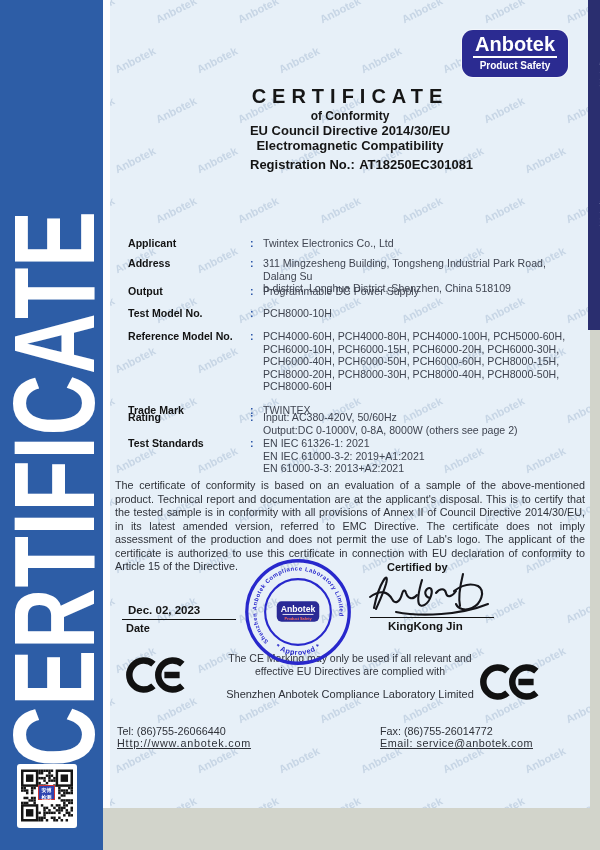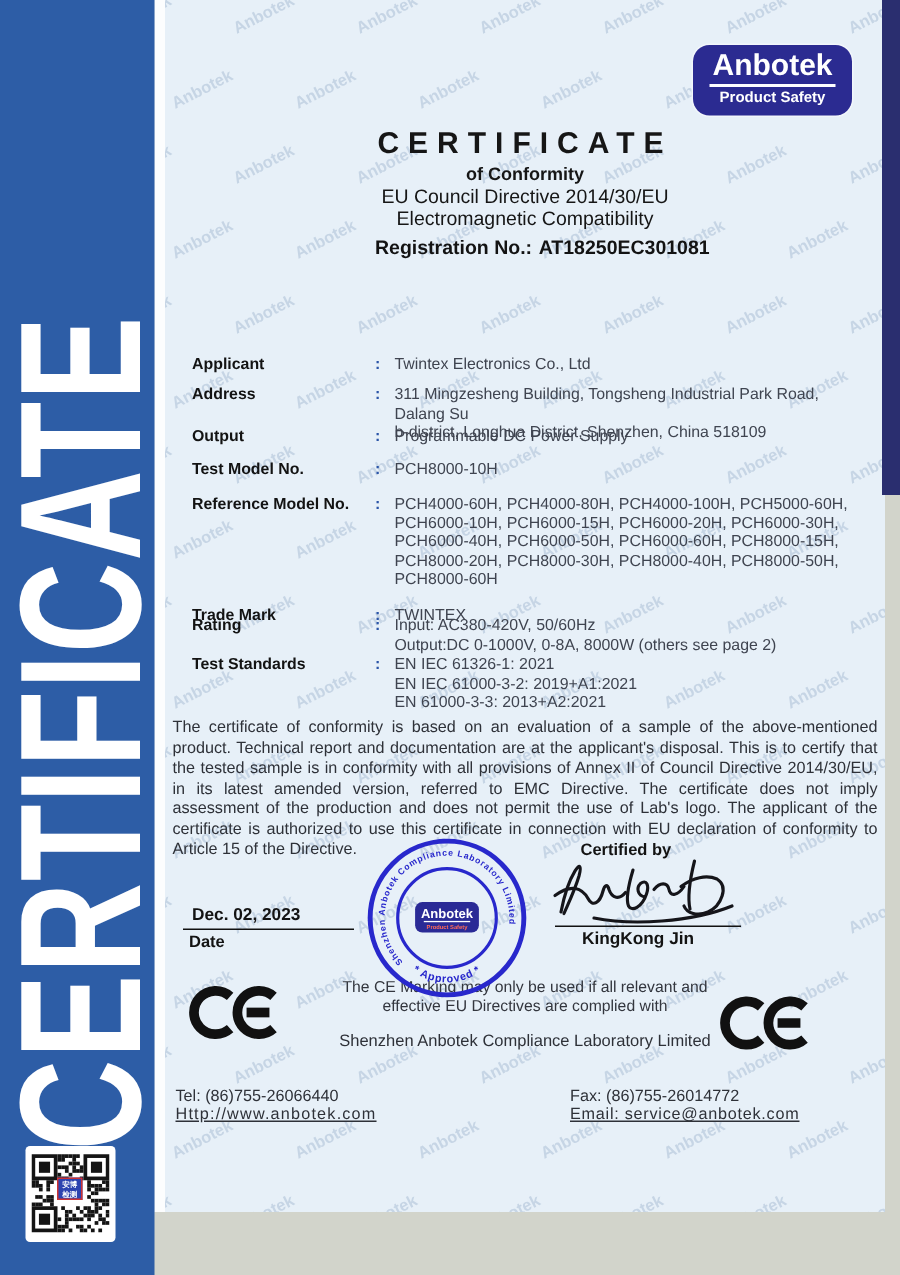--- a/index.html
+++ b/index.html
@@ -24,21 +24,21 @@
   
   .logo{left:352px;top:30px;width:106px;height:47px;background:#2b2b91;border-radius:11px;
         color:#fff;text-align:center;box-shadow:0 0 0 1px #f2f6fb;}
   .logo .nm{font-size:20px;font-weight:bold;letter-spacing:0;line-height:24px;margin-top:2px;}
   .logo .ln{width:84px;height:2px;background:#fff;margin:0 auto 2px auto;}
   .logo .tg{font-size:10px;font-weight:bold;line-height:11px;}
   
   .head{left:0;top:85px;width:480px;text-align:center;color:#161616;}
   .head .t1{font-size:20px;font-weight:bold;letter-spacing:6px;}
   .head .t2{font-size:12px;font-weight:bold;margin-top:1px;}
-  .head .t3,.head .t4{font-size:13px;font-weight:normal;line-height:15px;text-align:center;}
+  .head .t3,.head .t4{font-size:13px;font-weight:bold;line-height:15px;text-align:center;}
   .regrow{left:112px;width:360px;font-size:13px;font-weight:bold;color:#131313;}
   .regrow .rl{display:inline-block;width:106px;padding-left:28px;}
   
   .drow{left:18px;width:452px;display:flex;font-size:10.6px;line-height:12.5px;}
   .drow .lb{width:122px;font-weight:bold;color:#131313;flex:none;}
   .drow .co{width:13px;font-weight:bold;color:#2b55a8;flex:none;}
   .drow .vl{flex:1;color:#3f4450;white-space:pre-line;}
   
   .stmt{left:5px;top:479px;width:470px;font-size:10.8px;line-height:13.5px;color:#2e3138;
         text-align:justify;}

